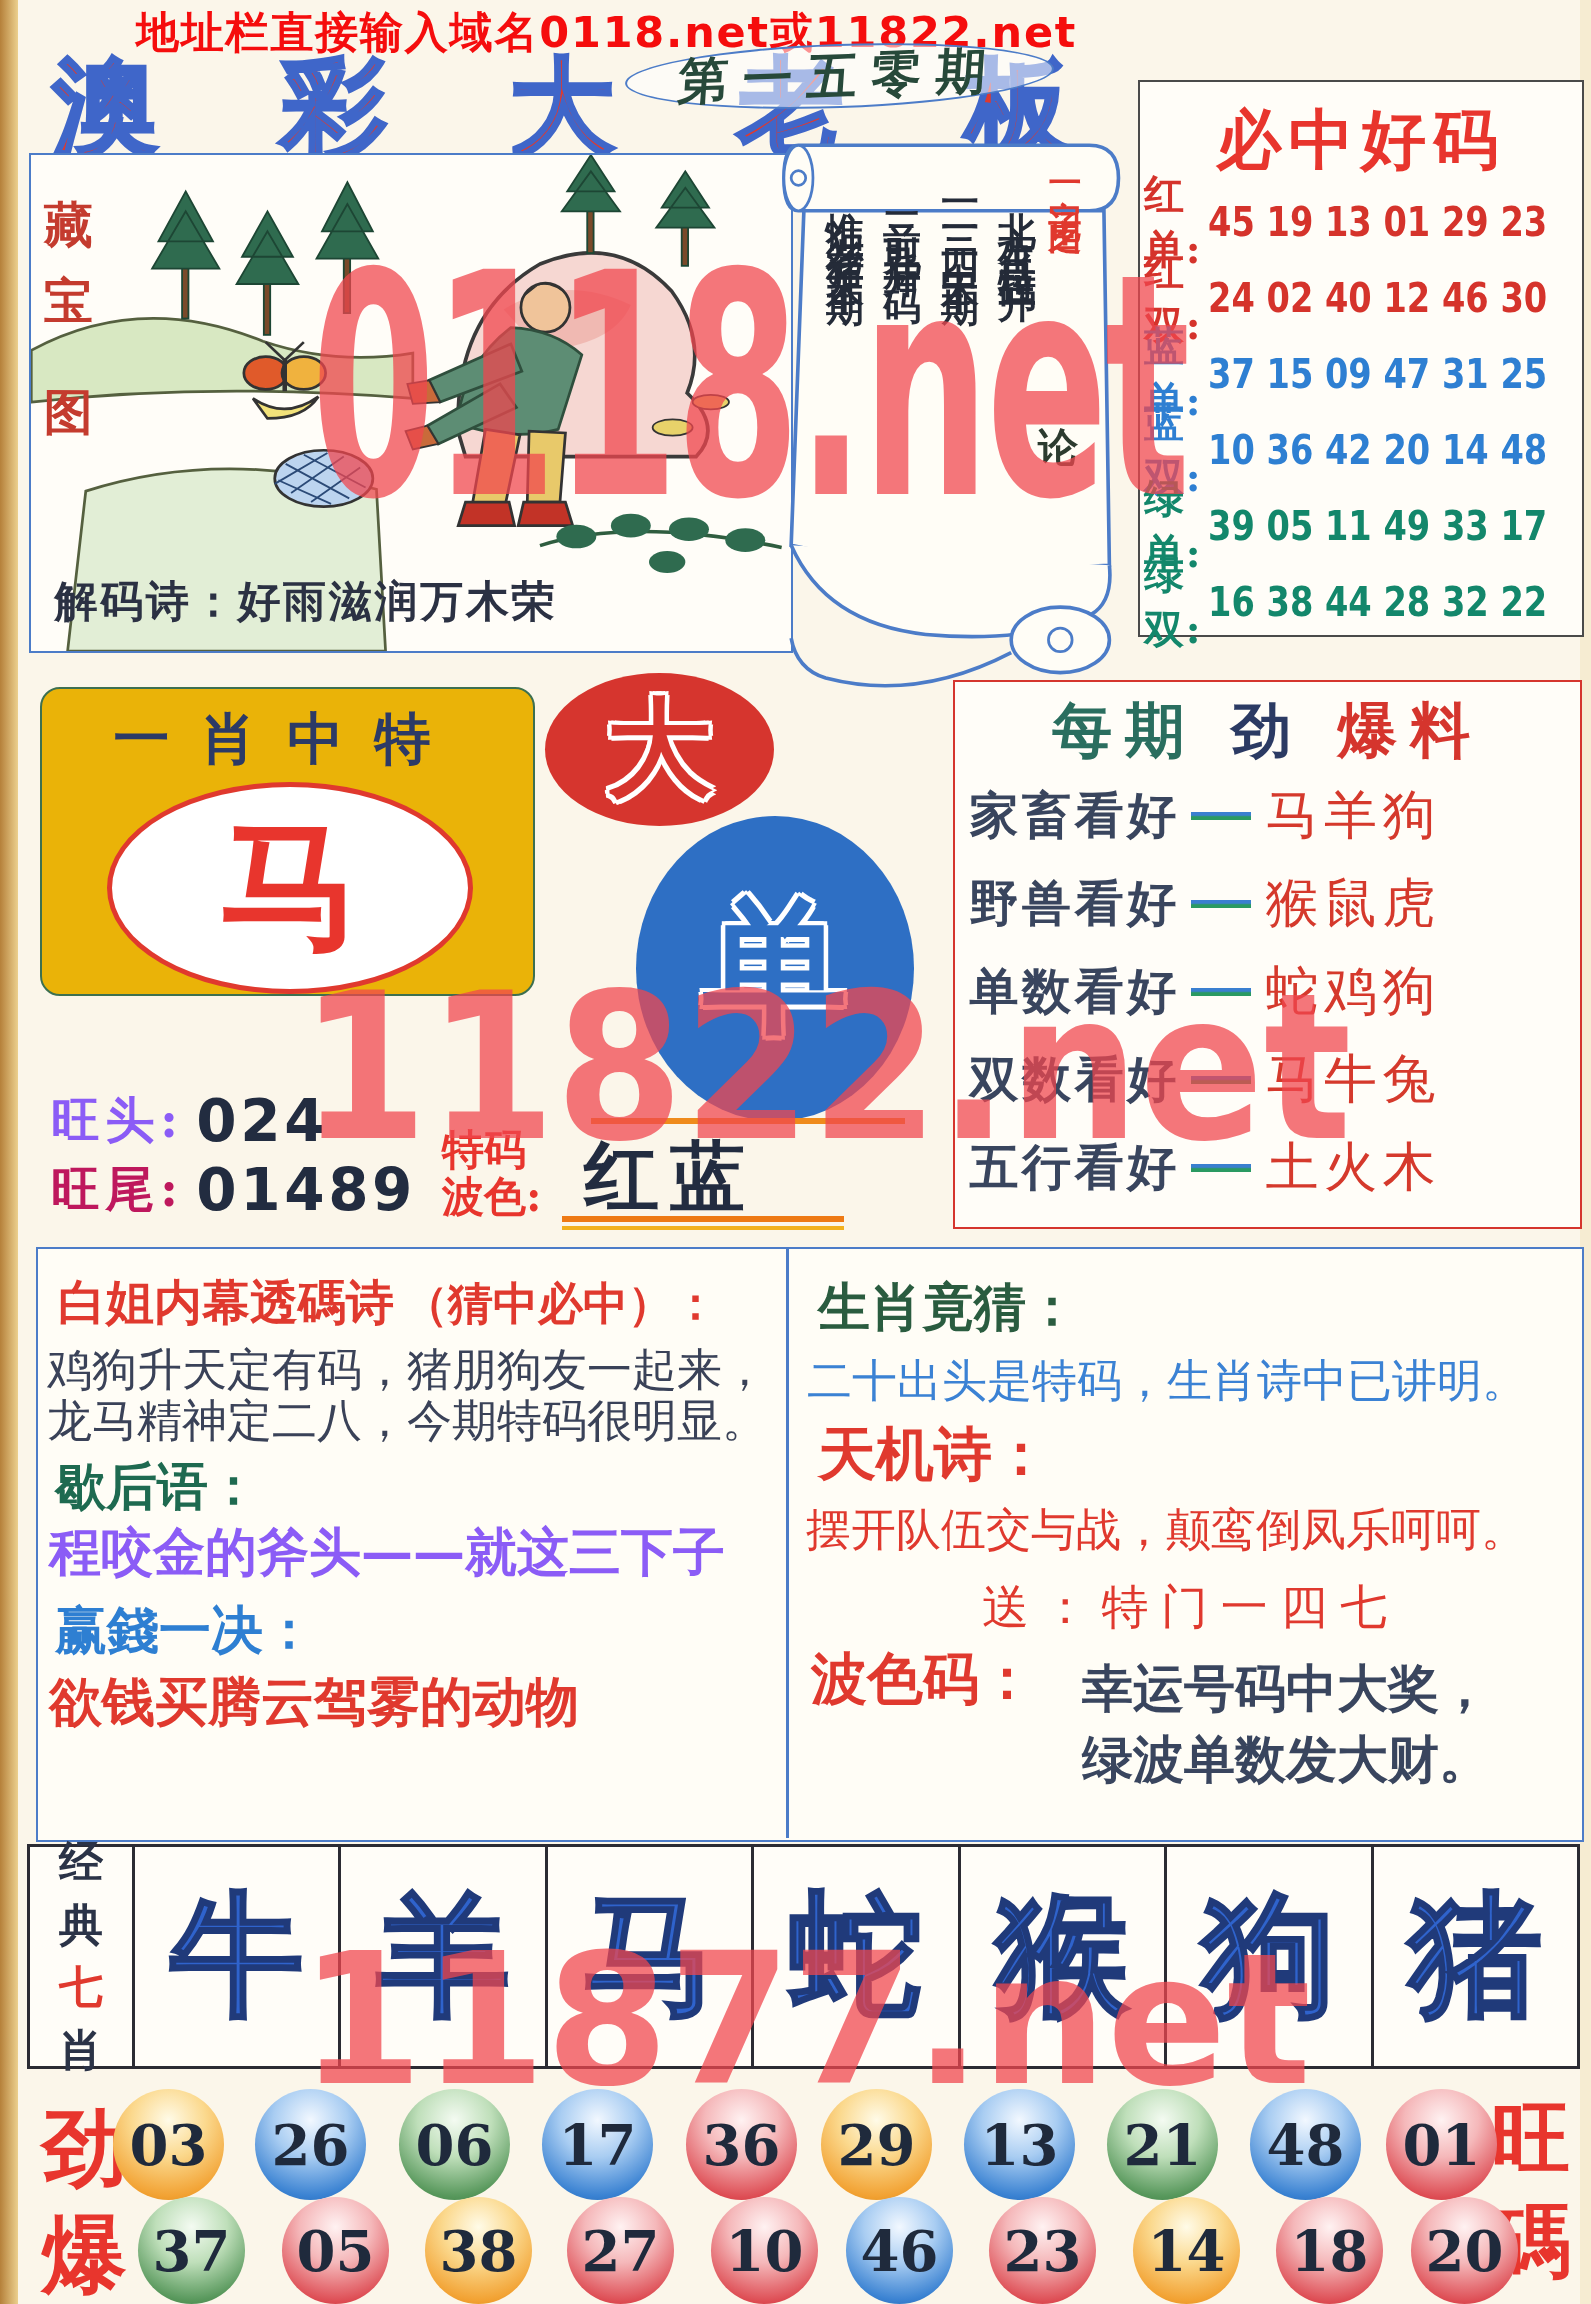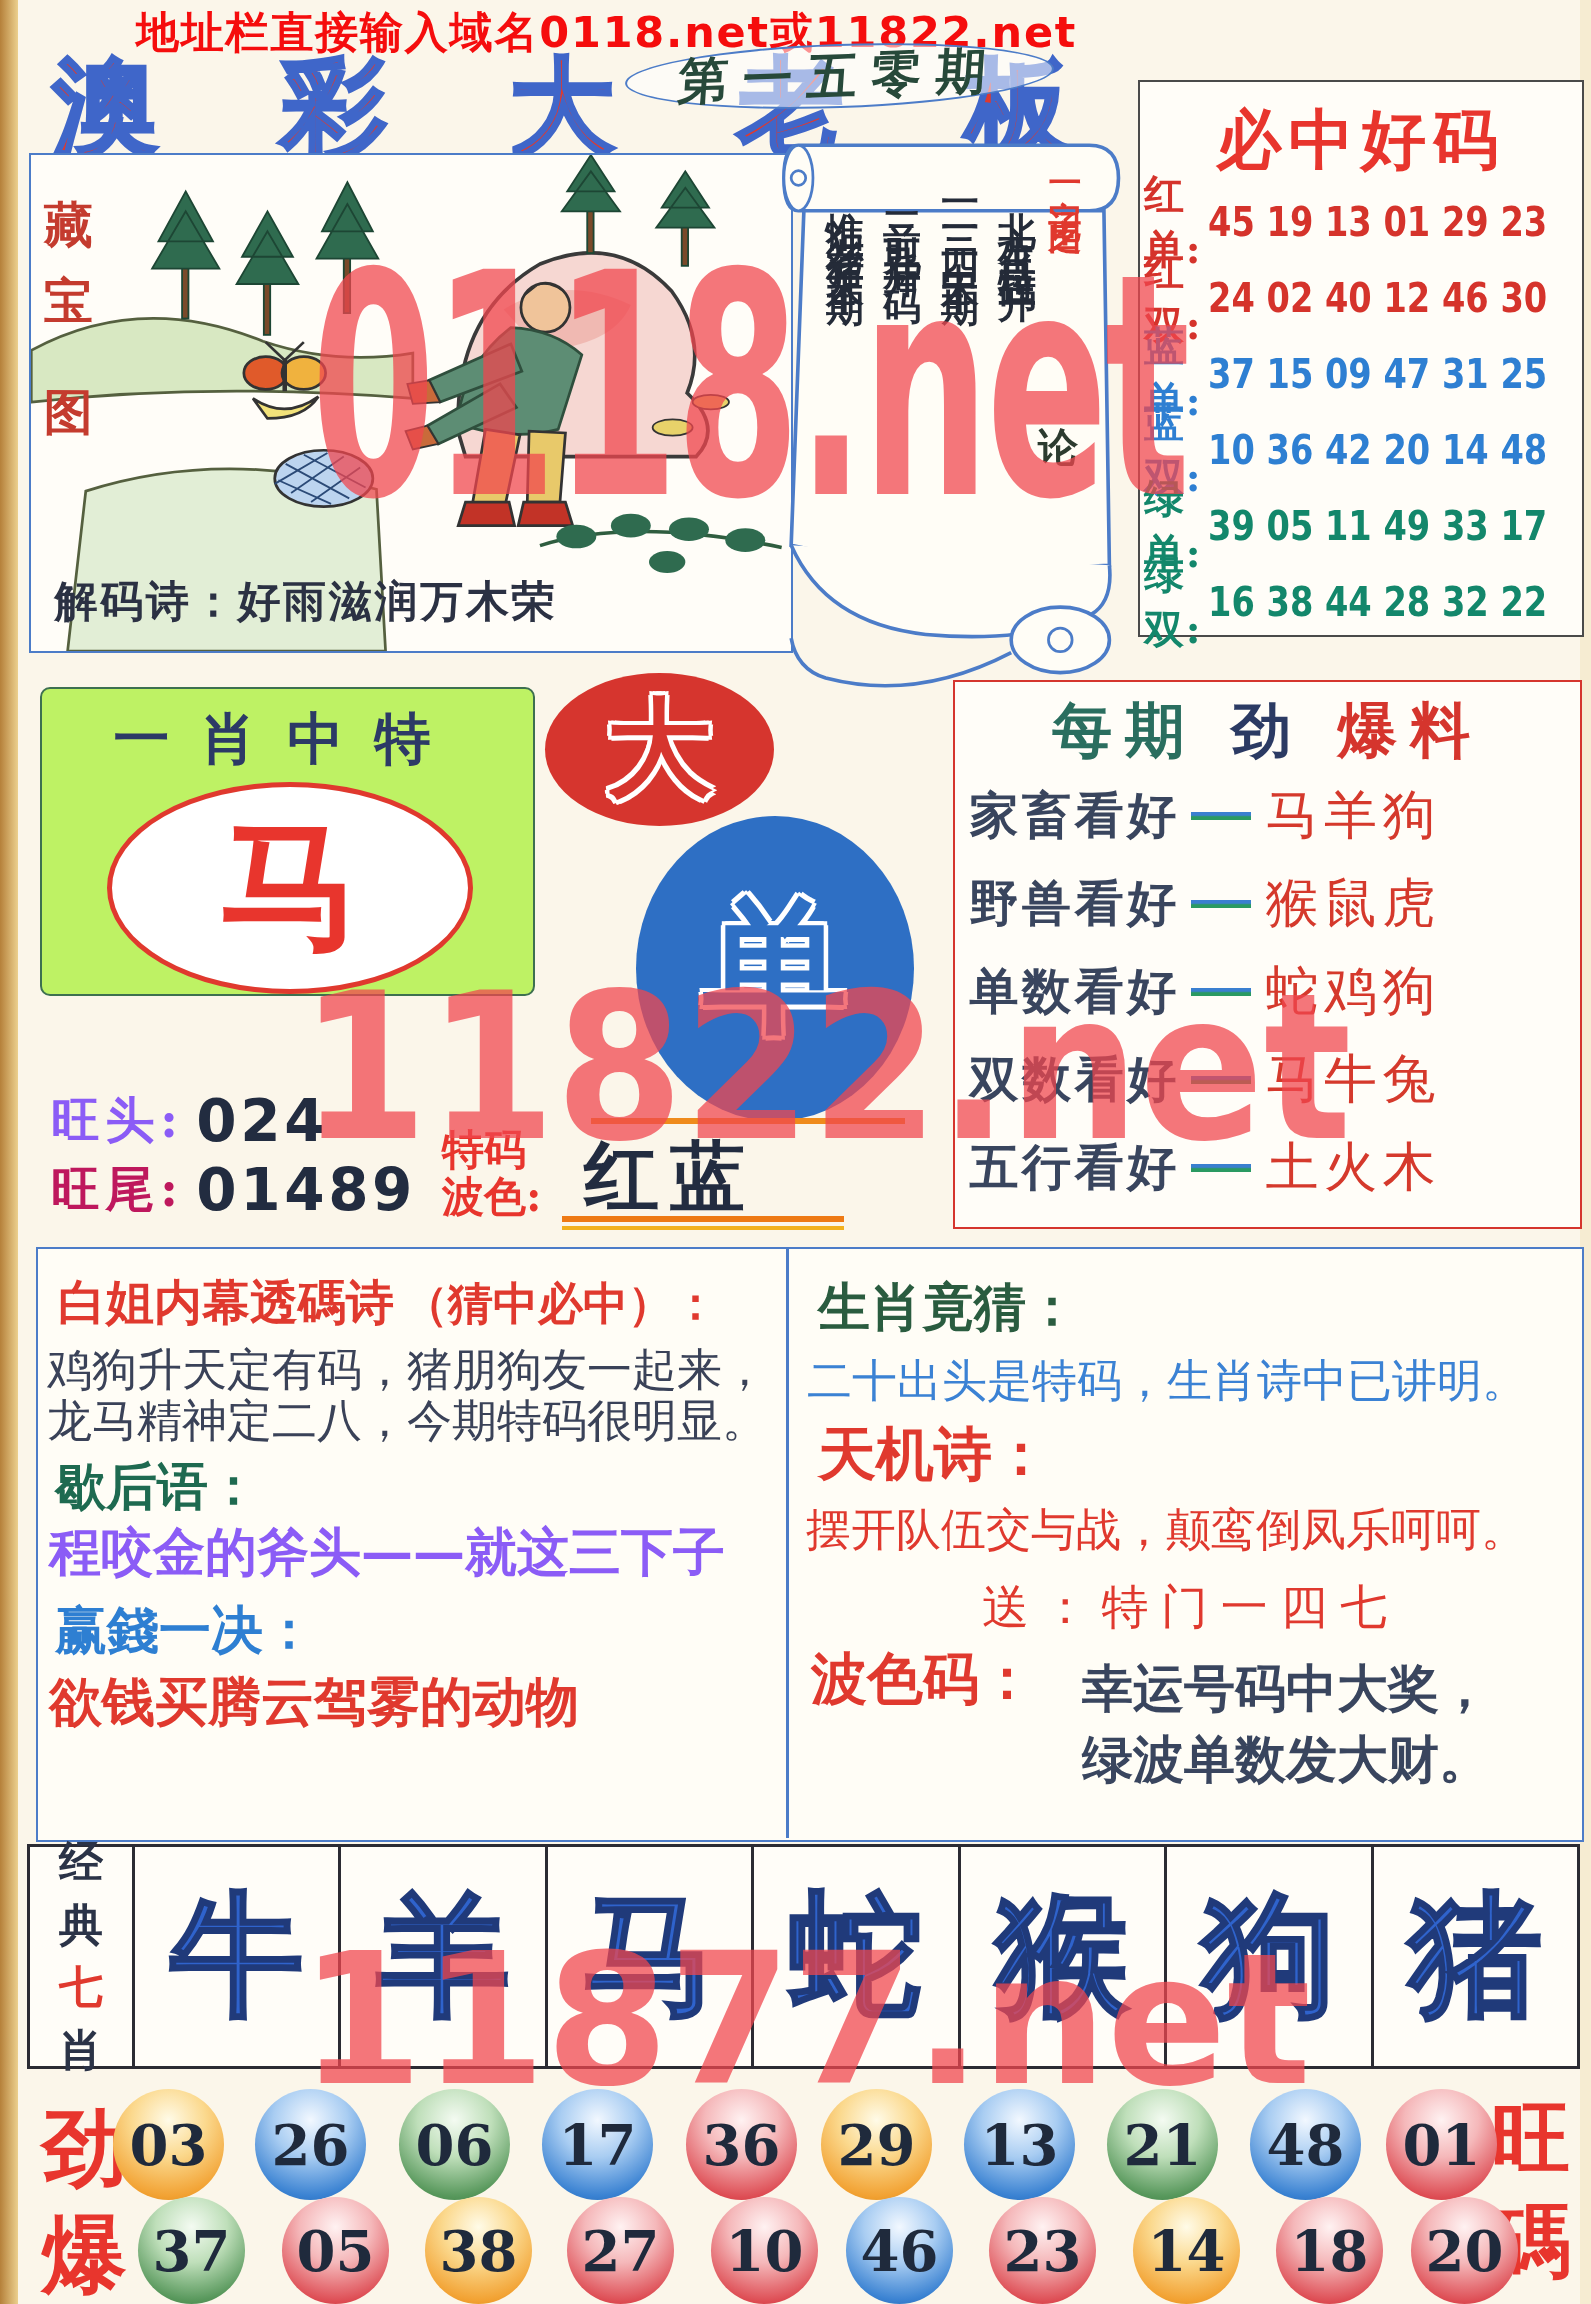--- a/index.html
+++ b/index.html
@@ -29,21 +29,21 @@
   .tchar{position:absolute;left:12.7px;font-size:49px;font-weight:800;color:#c43b2e;font-family:"DejaVu Serif",serif;}
   #tchar-0{top:38px}#tchar-1{top:114px}#tchar-2{top:225px}
   #decode-line{position:absolute;left:23.6px;top:418px;font-size:43px;font-weight:800;color:#2b3143;letter-spacing:2.7px;font-family:"DejaVu Serif",serif;}
   
   #scroll-svg{left:771px;top:118px;}
   .pcol{position:absolute;top:182px;writing-mode:vertical-rl;text-orientation:upright;font-family:"DejaVu Serif",serif;font-weight:800;font-size:38px;color:#242b38;letter-spacing:12.7px;height:427px;}
   #pcol-0{left:819px}#pcol-1{left:876px}#pcol-2{left:934px}#pcol-3{left:991px}
   #scroll-note{left:1042px;top:165px;writing-mode:vertical-rl;text-orientation:upright;font-size:33px;font-weight:800;color:#e0392e;letter-spacing:9px;height:264px;font-family:"DejaVu Serif",serif;}
   #scroll-word{left:1038px;top:420px;font-size:40px;font-weight:800;color:#2c3b2f;font-family:"DejaVu Serif",serif;}
   
-  #yellow-box{left:40px;top:687px;width:491px;height:305px;background:#bef264;border:2.7px solid #3d7050;border-radius:10px;}
+  #yellow-box{left:40px;top:687px;width:491px;height:305px;background:#eab308;border:2.7px solid #3d7050;border-radius:20px;}
   #yellow-title{margin-top:12.7px;text-align:center;font-size:56px;font-weight:800;color:#2c3a66;letter-spacing:31px;font-family:"DejaVu Serif",serif;}
   #animal-ellipse{position:absolute;left:65px;top:93px;width:356px;height:202px;background:#fff;border:5.5px solid #e0392e;border-radius:50%;display:flex;align-items:center;justify-content:center;}
   #animal-ellipse span{font-size:141px;font-weight:800;color:#e8352d;font-family:"DejaVu Serif",serif;}
   .wang-row{display:flex;align-items:center;}
   #wang-head{left:51px;top:1087px;}#wang-tail{left:51px;top:1156px;}
   .wang-row .wlbl{font-size:49px;font-weight:800;letter-spacing:5.5px;font-family:"DejaVu Serif",serif;}
   .wang-row .wval{font-size:58px;font-weight:800;color:#222c40;margin-left:12.7px;letter-spacing:3.6px;}
   #wang-head .wlbl{color:#8b5cf6}#wang-tail .wlbl{color:#be185d}
   
   .bs-ellipse{border-radius:50%;display:flex;align-items:center;justify-content:center;}

